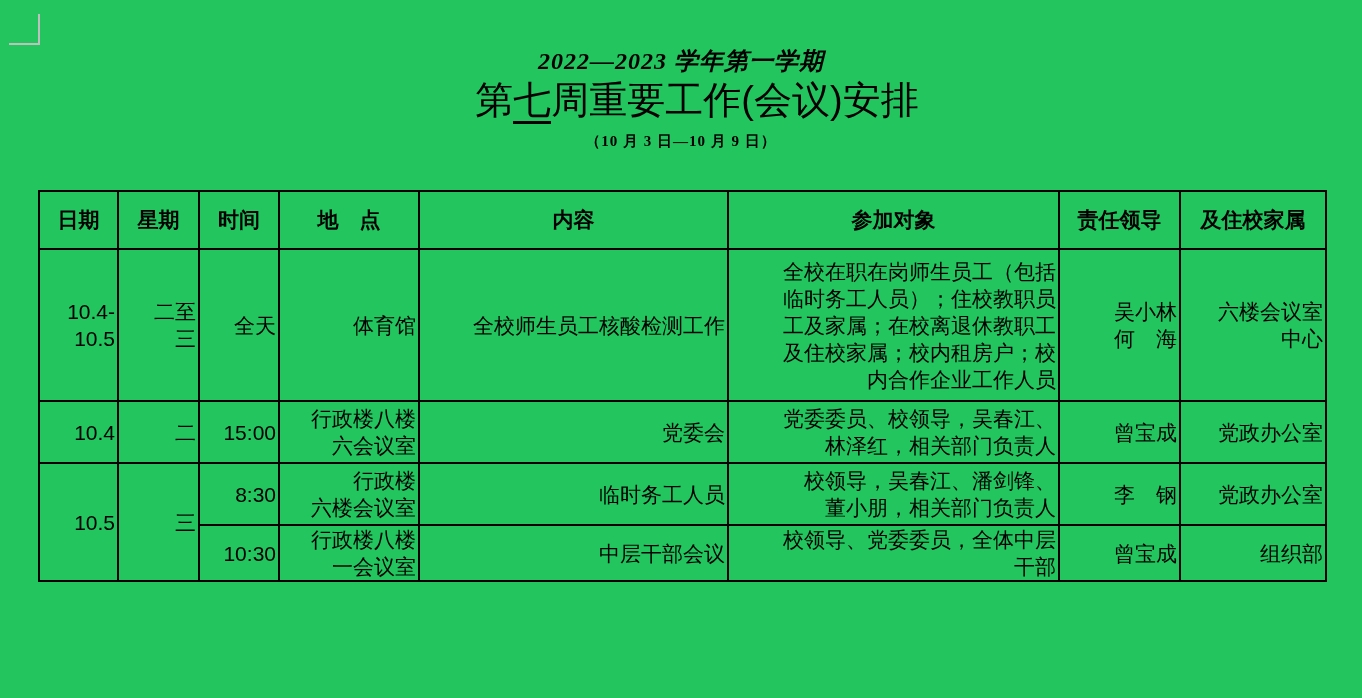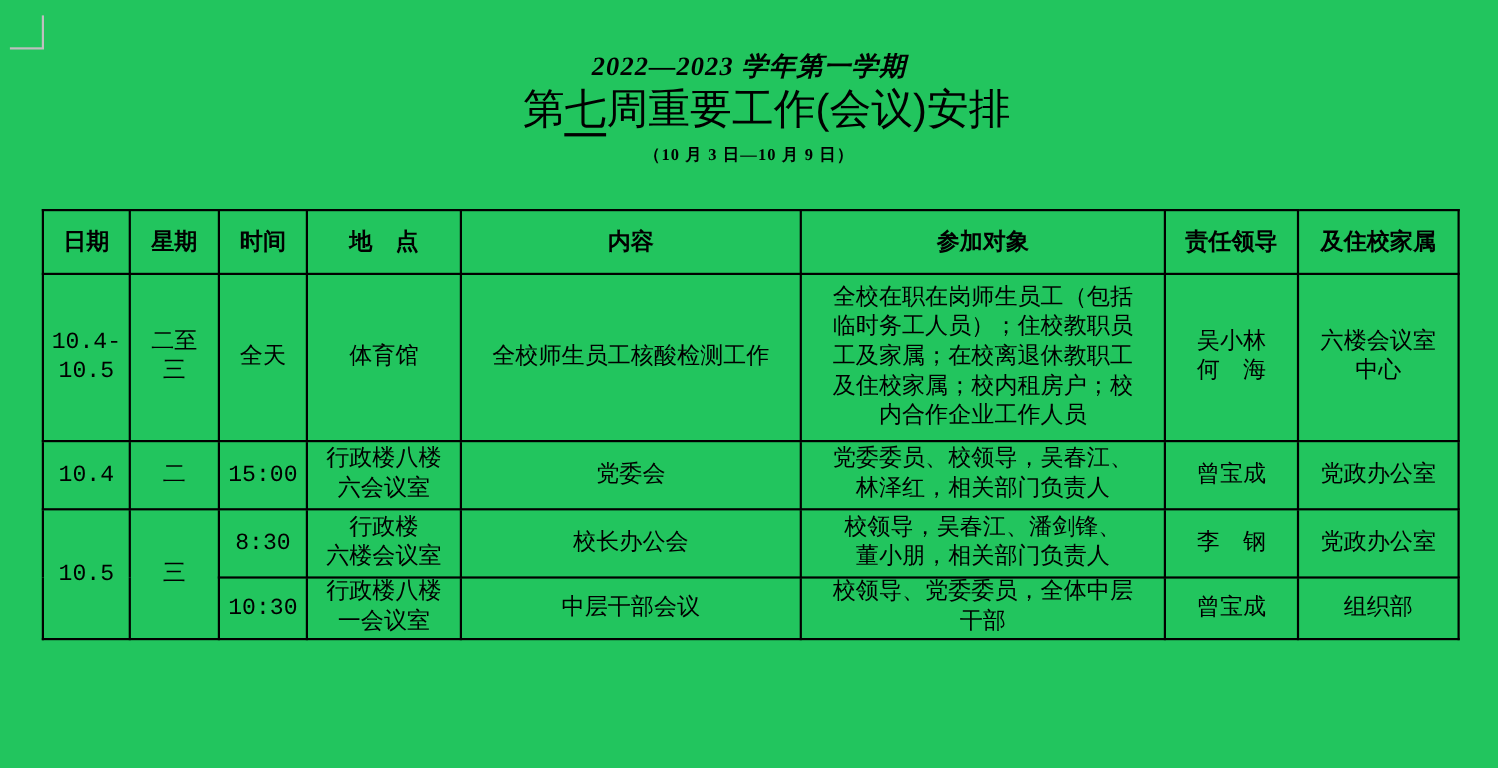--- a/index.html
+++ b/index.html
@@ -43,22 +43,22 @@
     padding:0 2px;
     text-align:center;vertical-align:middle;
     white-space:pre-line;
     overflow:hidden;
   }
   .schedule th{
     font-family:"Liberation Sans","DejaVu Sans",sans-serif;
     font-weight:bold;font-size:21px;line-height:26px;border-radius:13px;
   }
   .schedule td{
-    font-family:Liberation Mono, monospace;
-    font-size:21px;line-height:27px;
+    font-family:Liberation Sans, sans-serif;
+    font-size:21px;line-height:27px;text-align:right;
   }
   tr.hr{height:58px;}
   tr.r1{height:152px;}
   tr.r2{height:62px;padding-left:17px;}
   tr.r3{height:62px;}
   tr.r4{height:56px;}
 </style>
 </head>
 <body>
 
@@ -128,21 +128,21 @@
 林泽红，相关部门负责人</td>
         <td>曾宝成</td>
         <td>党政办公室</td>
       </tr>
       <tr class="r3">
         <td rowspan="2">10.5</td>
         <td rowspan="2">三</td>
         <td>8:30</td>
         <td>行政楼
 六楼会议室</td>
-        <td>校长办公会</td>
+        <td>临时务工人员</td>
         <td>校领导，吴春江、潘剑锋、
 董小朋，相关部门负责人</td>
         <td>李　钢</td>
         <td>党政办公室</td>
       </tr>
       <tr class="r4">
         <td>10:30</td>
         <td>行政楼八楼
 一会议室</td>
         <td>中层干部会议</td>

